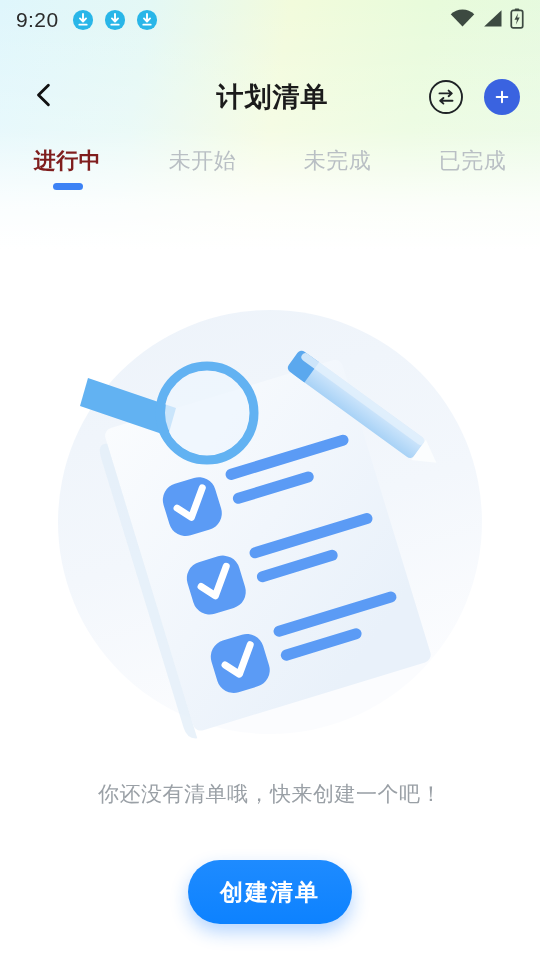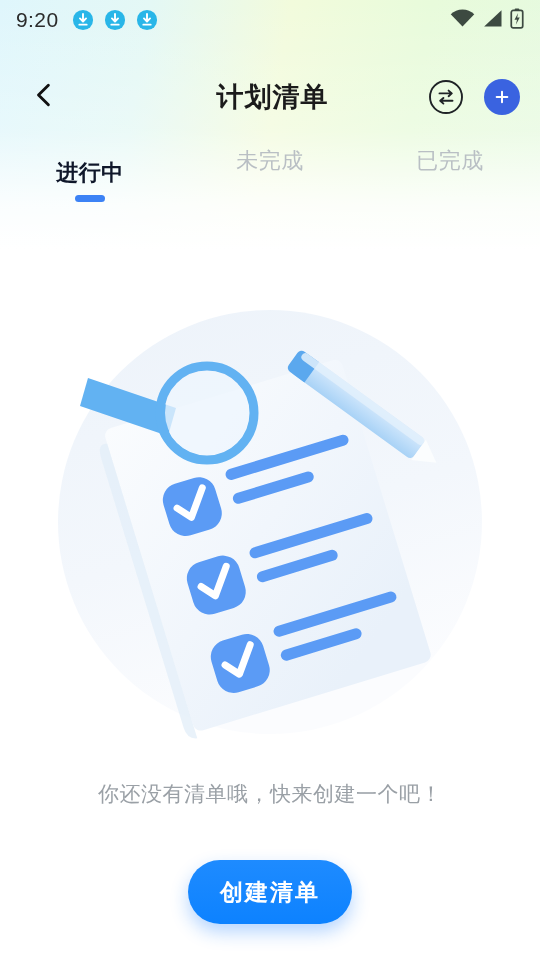--- a/index.html
+++ b/index.html
@@ -70,21 +70,21 @@
   
   .tabs {
     position: absolute; left: 0; top: 140px; width: 540px; height: 60px;
     display: flex; align-items: flex-start;
   }
   .tab {
     flex: 1 1 0; text-align: center; position: relative;
     padding-top: 6px;
   }
   .tab-label { font-size: 22px; color: #b9bfc4; letter-spacing: .5px; display: inline-block; }
-  .tab.active .tab-label { color: #0f172a; font-weight: bold; margin-top: 12px; }
+  .tab.active .tab-label { color: #7f1d1d; font-weight: bold; }
   .tab-underline {
     display: none;
     position: absolute; left: 50%; transform: translateX(-50%);
     bottom: -14px; width: 30px; height: 7px; border-radius: 4px;
     background: #3C82F5;
   }
   .tab.active .tab-underline { display: block; }
 
   
   .illus-wrap {
@@ -195,20 +195,24 @@
           </svg>
         </span>
       </span>
     </div>
   </div>
 
   <div class="tabs">
     <div class="tab active">
       <span class="tab-label">进行中</span>
       <span class="tab-underline"></span>
+    </div>
+    <div class="tab">
+      <span class="tab-label">未开始</span>
+      
     </div>
     <div class="tab">
       <span class="tab-label">未完成</span>
       
     </div>
     <div class="tab">
       <span class="tab-label">已完成</span>
       
     </div>
   </div>

